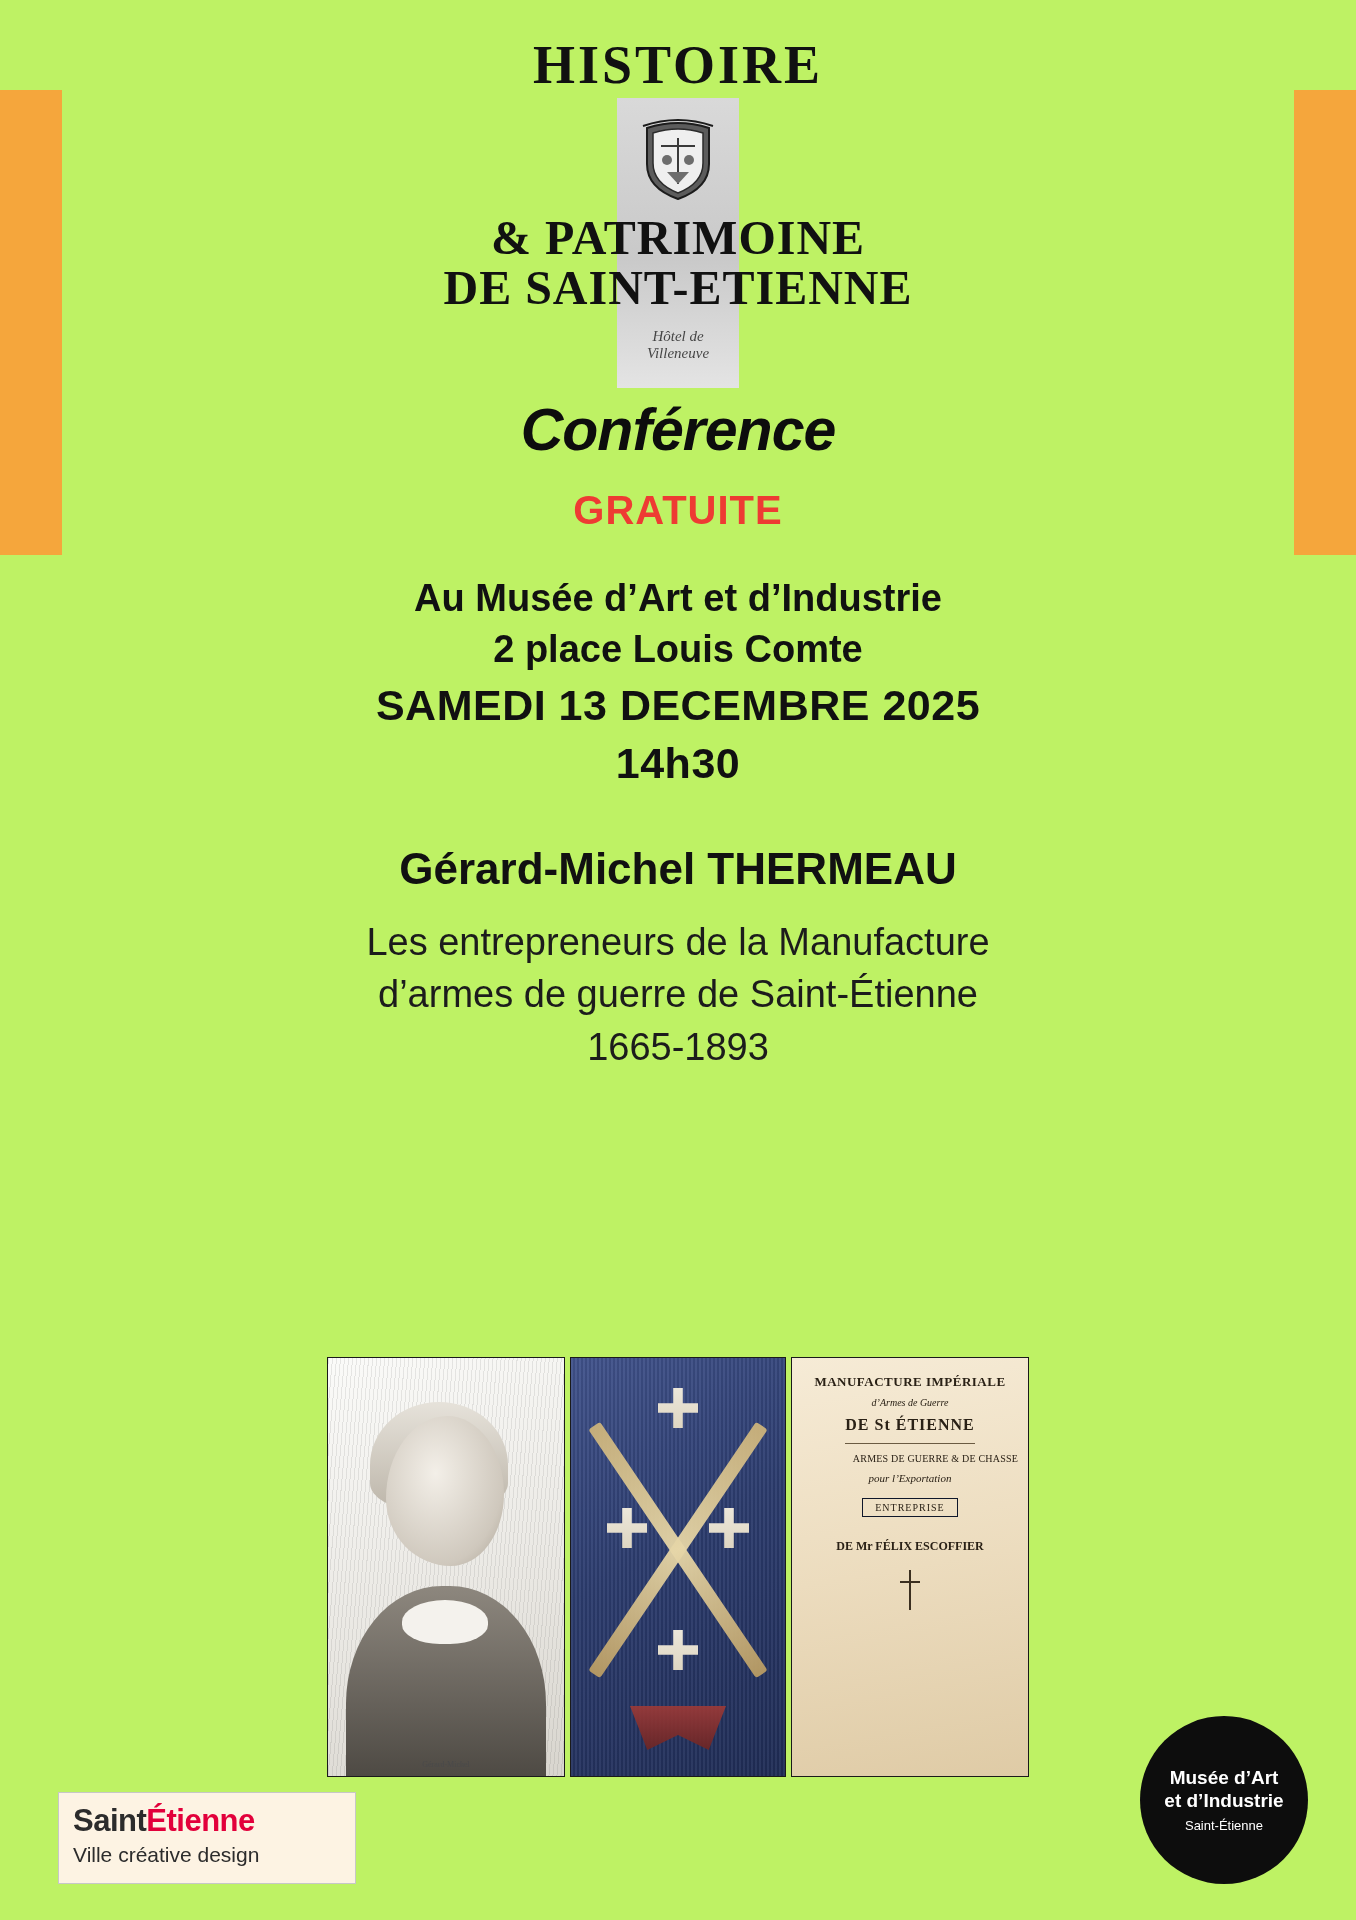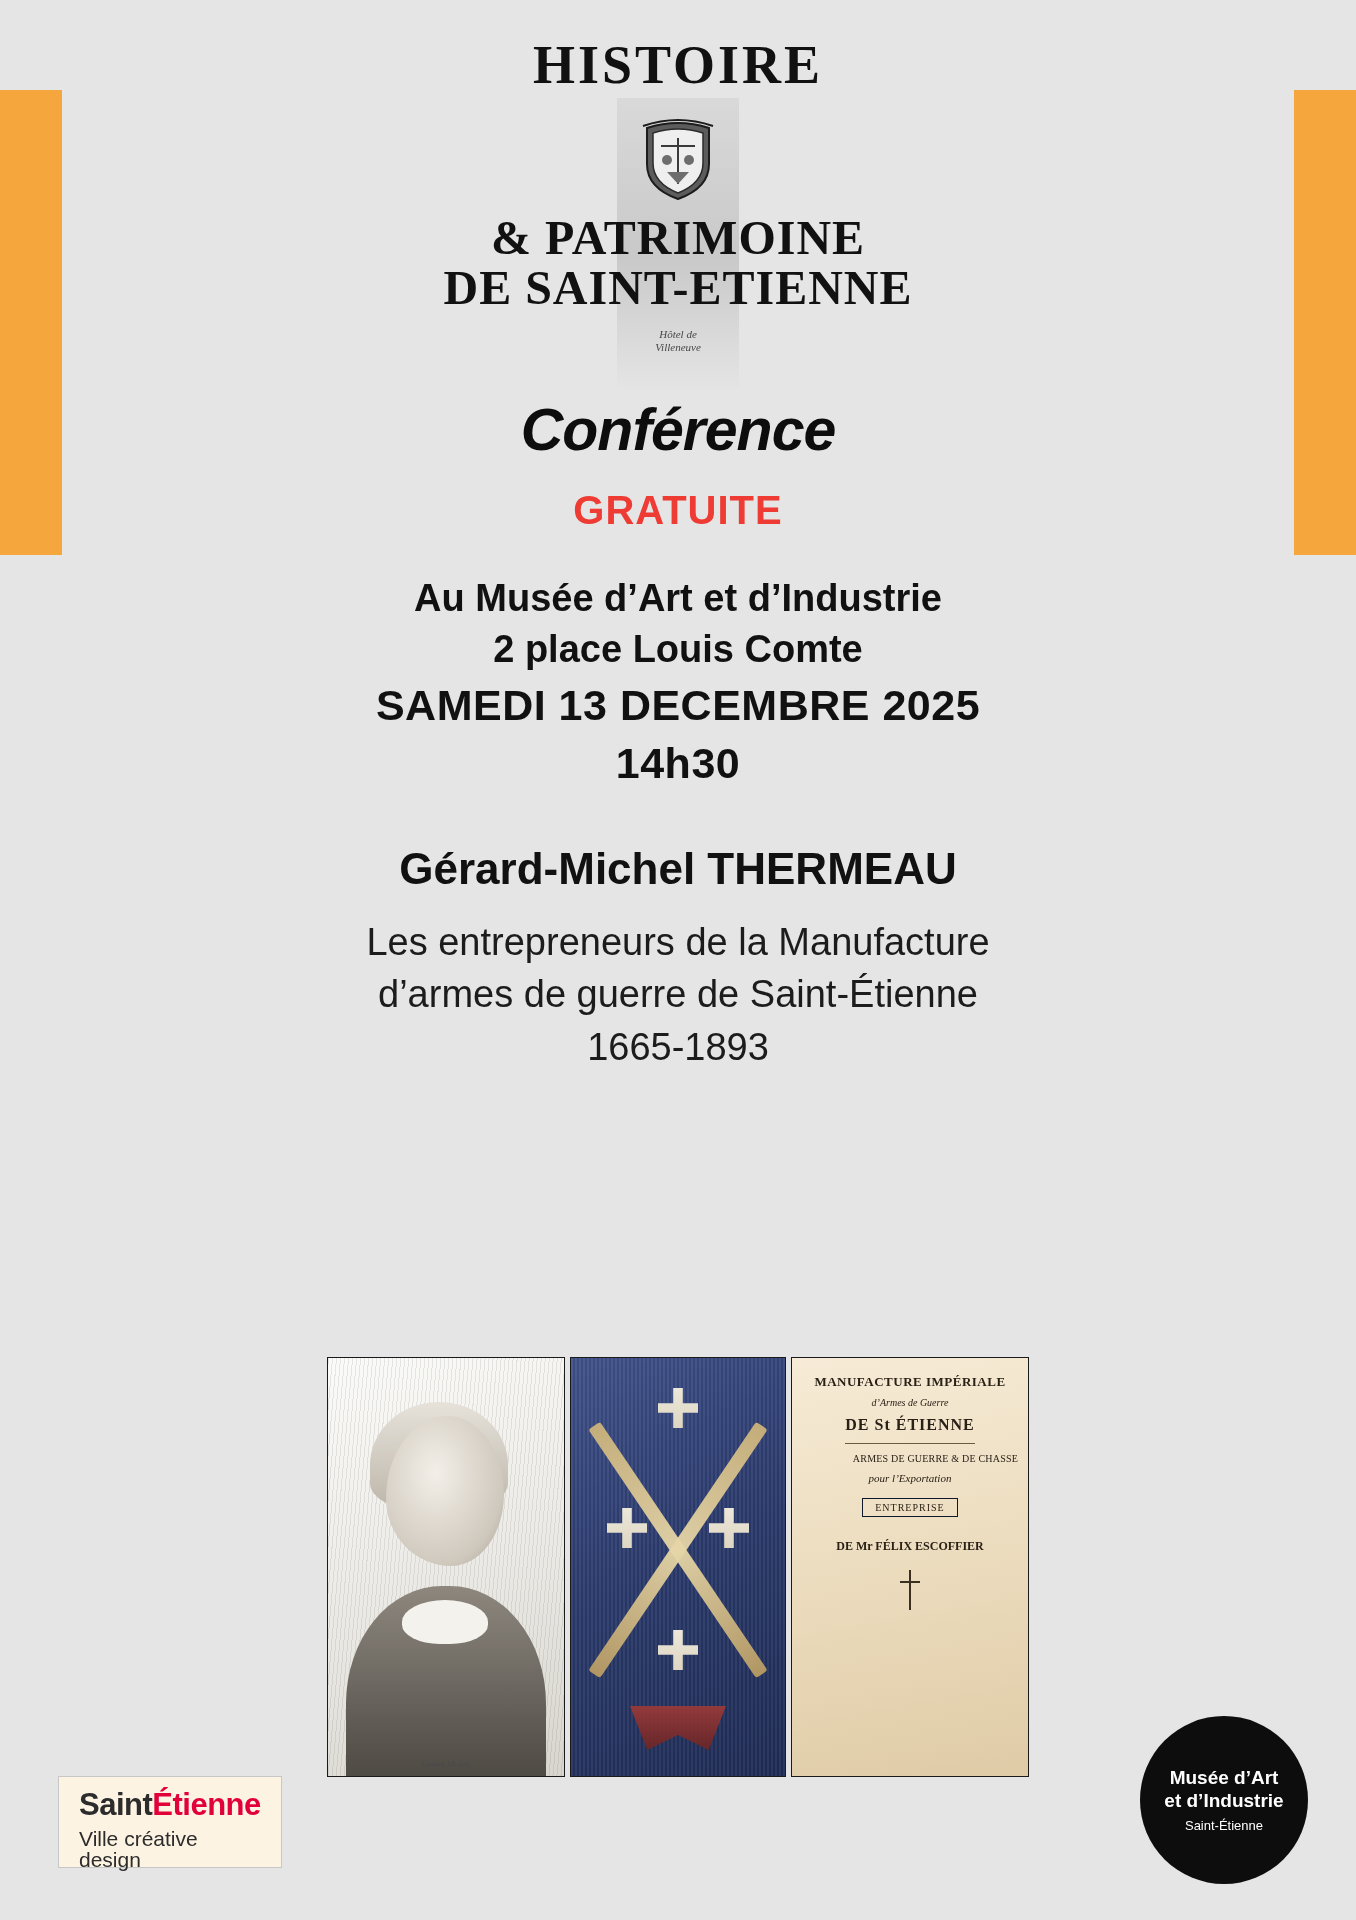--- a/index.html
+++ b/index.html
@@ -7,21 +7,21 @@
     padding: 0;
     background: #ffffff;
   }
   body {
     font-family: "Liberation Sans", sans-serif;
   }
   .poster {
     position: relative;
     width: 1356px;
     height: 1920px;
-    background: #e5e5e5;
+    background: #bef264;
     overflow: hidden;
   }
   
   .bar {
     position: absolute;
     top: 90px;
     width: 62px;
     height: 465px;
     background: #f5a63c;
   }
@@ -80,21 +80,21 @@
   }
   .crest-sub {
     position: absolute;
     left: 50%;
     top: 310px;
     transform: translateX(-50%);
     width: 130px;
     text-align: center;
     font-family: "Liberation Serif", serif;
     font-style: italic;
-    font-size: 11px;
+    font-size: 15px;
     color: #2b2b2b;
     line-height: 1.15;
     z-index: 2;
     opacity: .85;
   }
 
   
   .main-text {
     position: absolute;
     top: 400px;
@@ -323,27 +323,27 @@
     position: absolute;
     left: 3px; top: 11px;
     width: 20px; height: 2px;
     background: #3b2f20;
   }
 
   
   .logo-stetienne {
     position: absolute;
     left: 58px;
-    bottom: 52px;
-    width: 224px;
+    bottom: 36px;
+    width: 298px;
     height: 92px;
     border: 1px solid #c7c7c7;
     box-sizing: border-box;
     background: #fdf3e3;
-    padding: 12px 20px;
+    padding: 12px 14px;
   }
   .se-line1 {
     font-size: 31px;
     font-weight: bold;
     color: #2c2c2c;
     letter-spacing: -0.5px;
     line-height: 1;
     white-space: nowrap;
   }
   .se-line1 .accent { color: #e2003b; }

